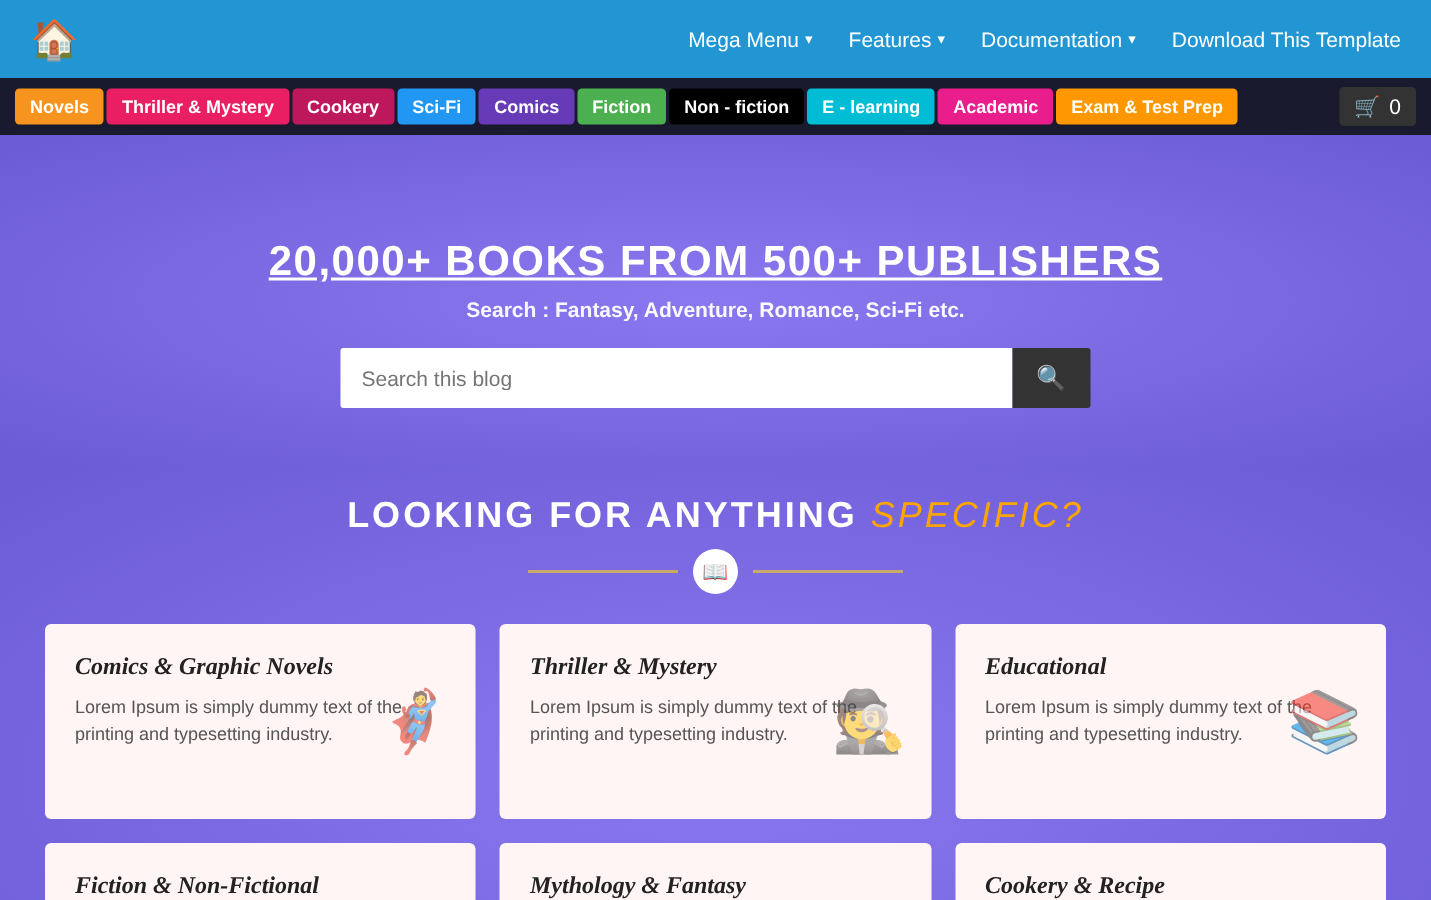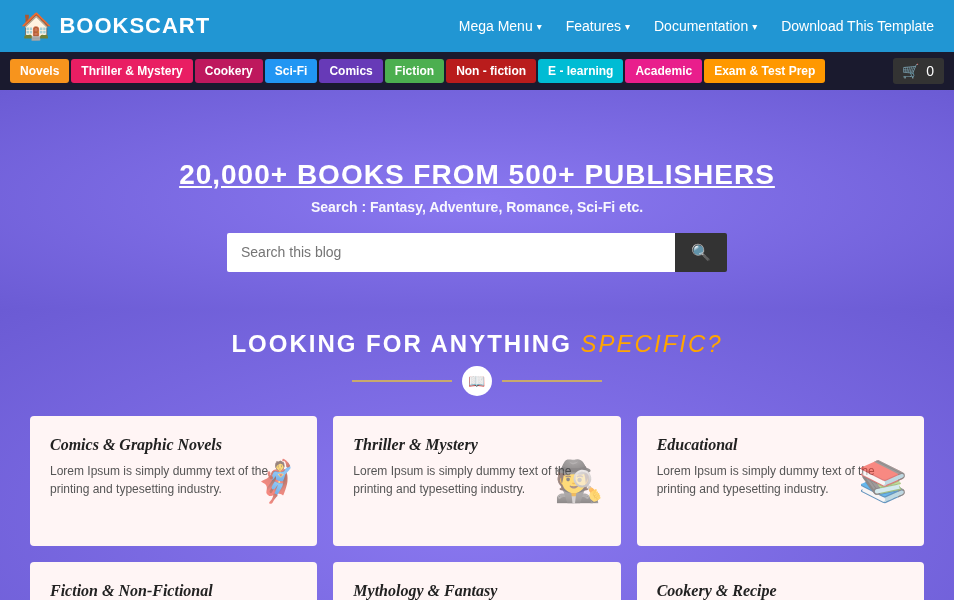--- a/index.html
+++ b/index.html
@@ -207,40 +207,39 @@
       color: #ccc;
       opacity: 0.6;
     }
   </style>
 </head>
 <body>
 
 <div class="header">
   <div class="logo">
     <span class="logo-icon">🏠</span>
-    <span>BOOKSCART</span>
   </div>
   <nav class="nav">
 
   <div class="nav-item">Mega Menu<span class="arrow">▾</span></div>
       <div class="nav-item">Features<span class="arrow">▾</span></div>
       <div class="nav-item">Documentation<span class="arrow">▾</span></div>
       <div class="nav-item">Download This Template</div>
     </nav>
 </div>
 
 <div class="cat-bar">
 
   <div class="cat-tag" style="background: rgb(247, 148, 29);">Novels</div>
     <div class="cat-tag" style="background: rgb(233, 30, 99);">Thriller &amp; Mystery</div>
     <div class="cat-tag" style="background: #be185d;">Cookery</div>
     <div class="cat-tag" style="background: rgb(33, 150, 243);">Sci-Fi</div>
     <div class="cat-tag" style="background: rgb(103, 58, 183);">Comics</div>
     <div class="cat-tag" style="background: rgb(76, 175, 80);">Fiction</div>
-    <div class="cat-tag" style="background: #b91c1c;">Non - fiction</div>
+    <div class="cat-tag" style="background: #000000;">Non - fiction</div>
     <div class="cat-tag" style="background: rgb(0, 188, 212);">E - learning</div>
     <div class="cat-tag" style="background: rgb(233, 30, 140);">Academic</div>
     <div class="cat-tag" style="background: rgb(255, 152, 0);">Exam &amp; Test Prep</div>
     <div class="cart-area">
     <div class="cart-icon-wrap">
       <span>🛒</span>
       <span>0</span>
     </div>
   </div>
 </div>

